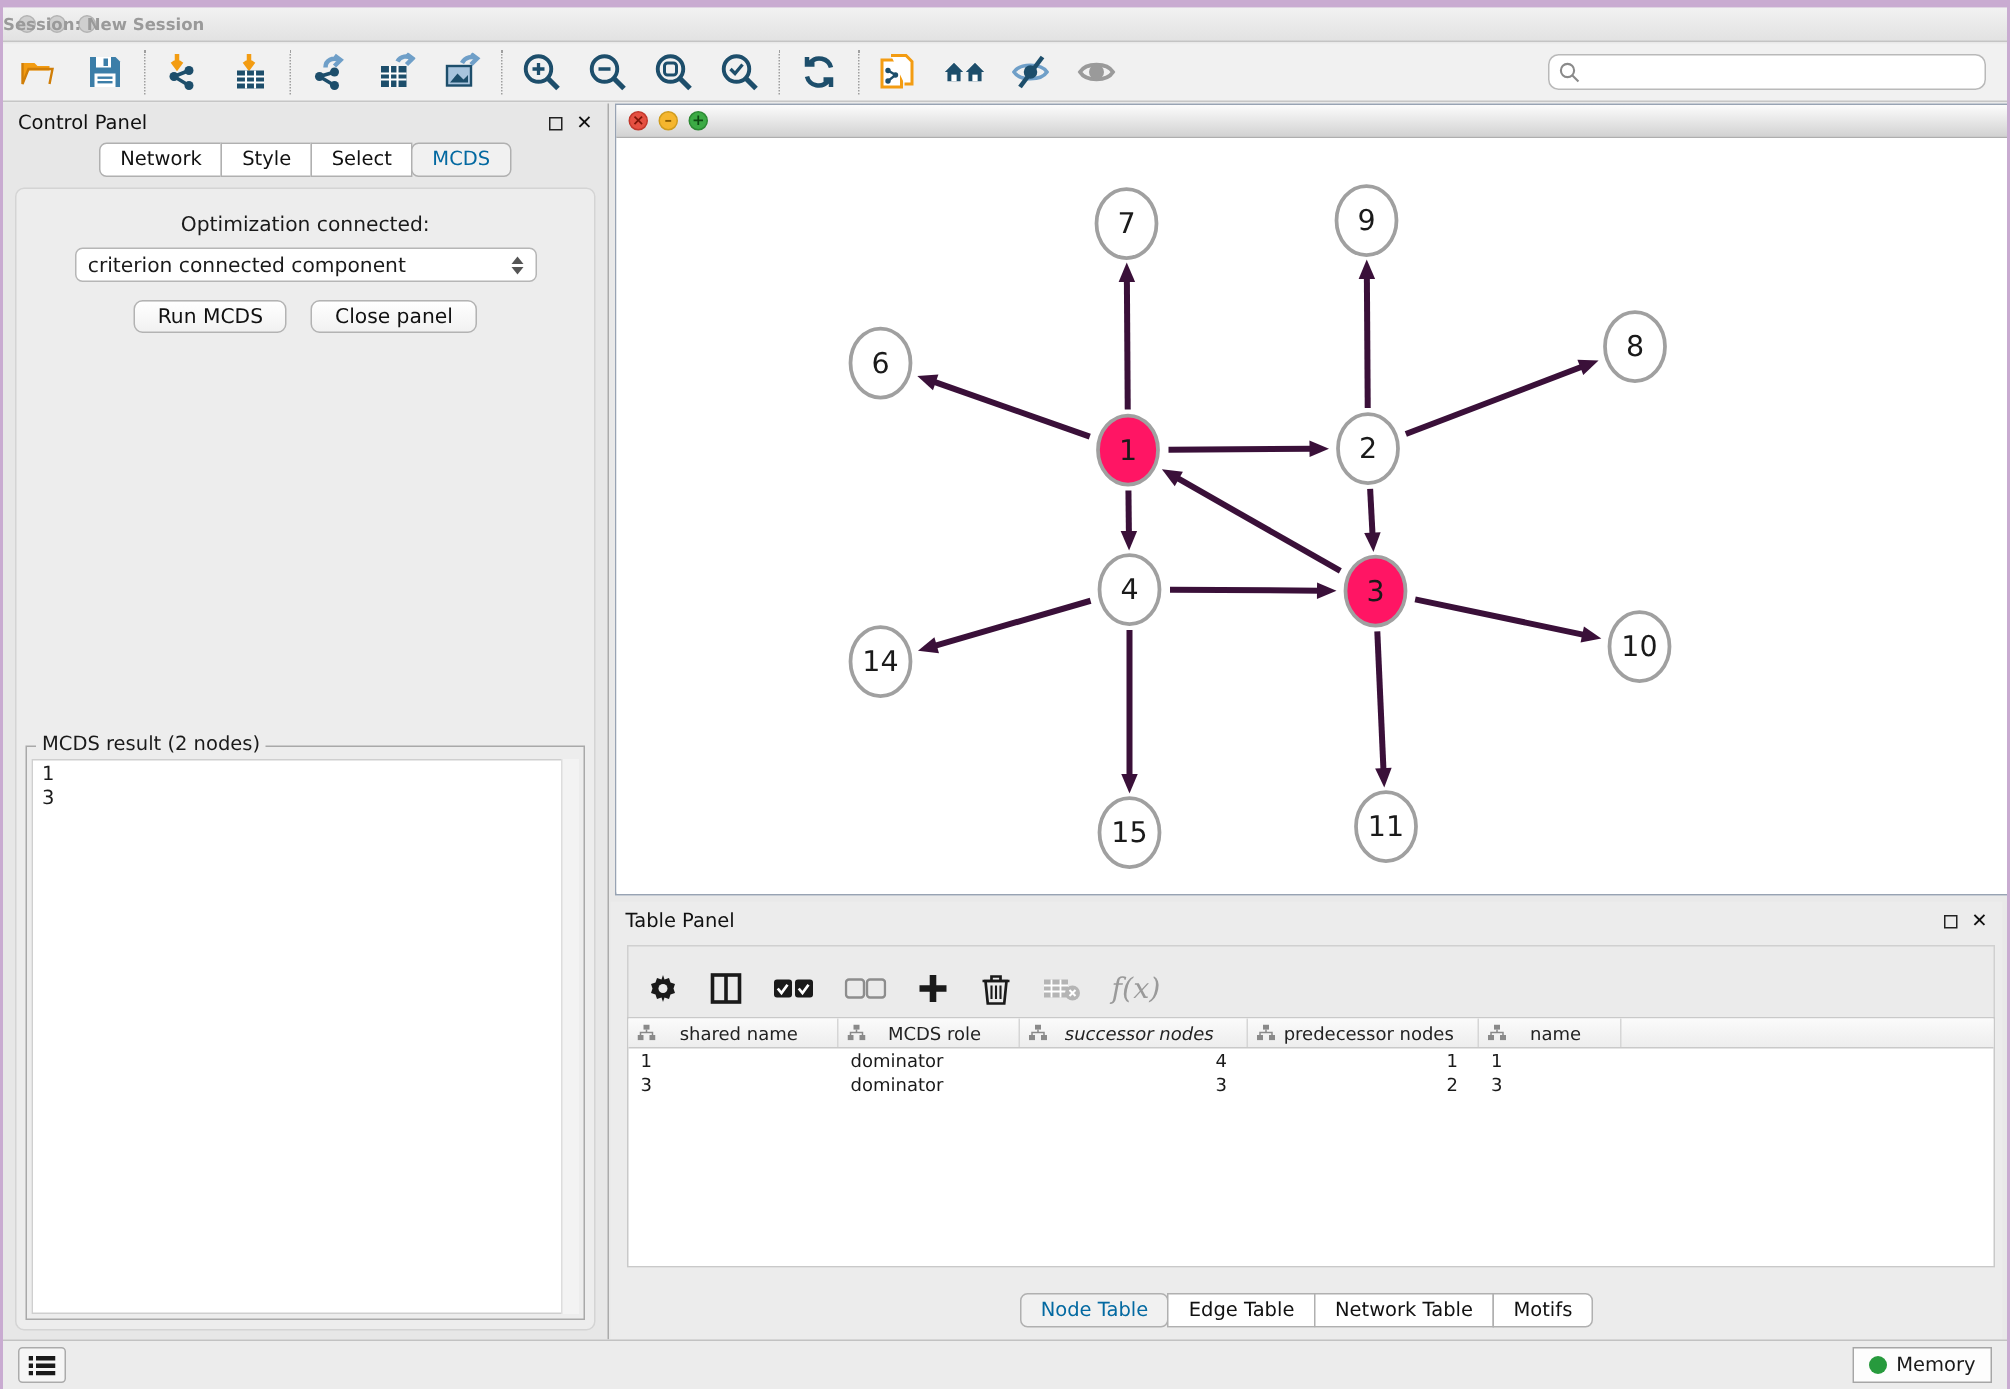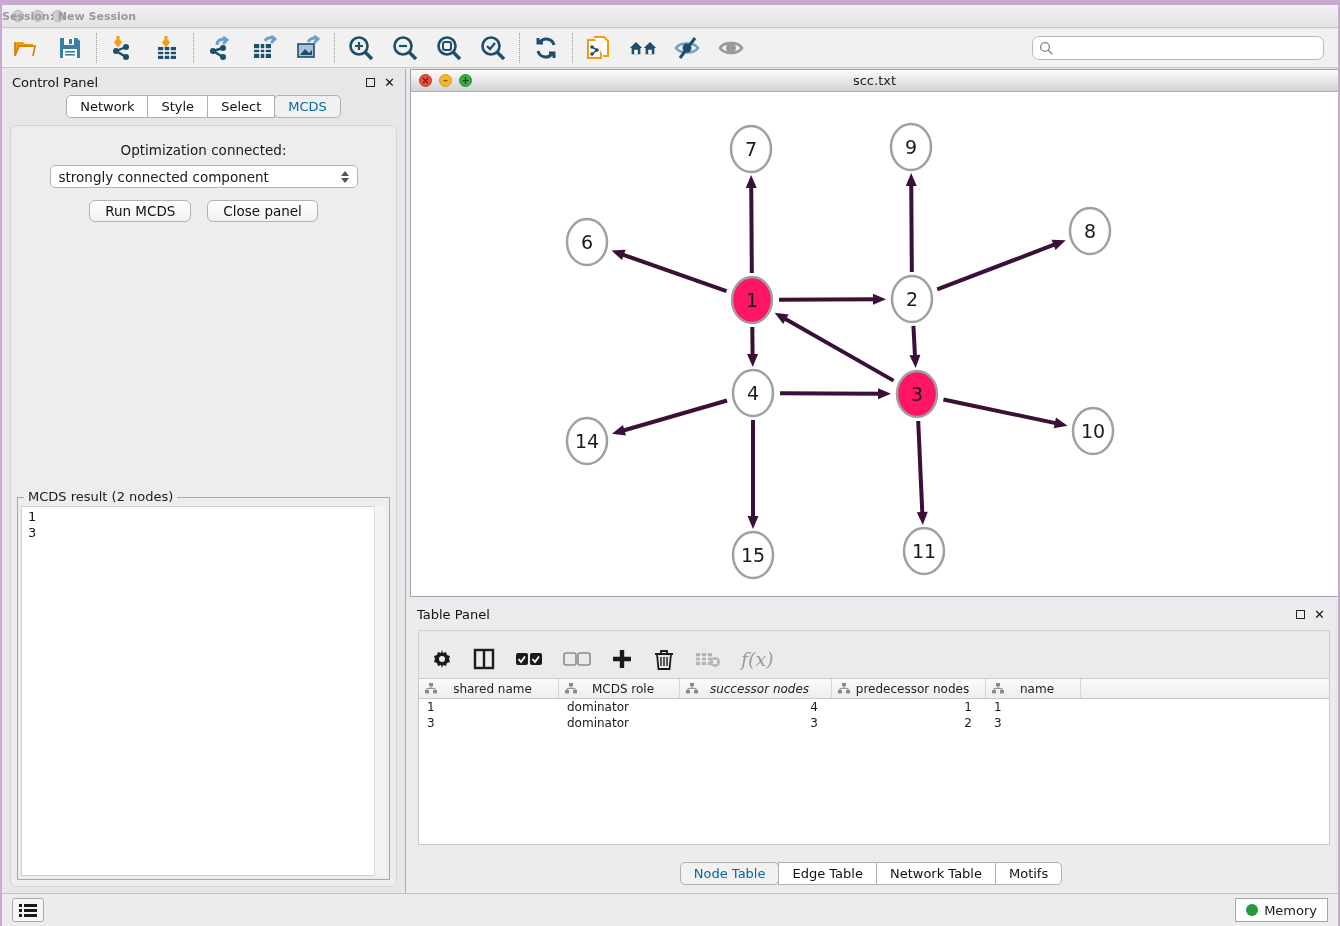--- a/index.html
+++ b/index.html
@@ -274,21 +274,21 @@
     </div>
     <div class="seg-tabs" id="cp-tabs">
         <span class="seg-tab">Network</span>
         <span class="seg-tab">Style</span>
         <span class="seg-tab">Select</span>
         <span class="seg-tab active">MCDS</span>
       </div>
     <div class="cp-content">
       <div class="opt-label">Optimization connected:</div>
       <div class="opt-select">
-        <span>strongly connected component</span>
+        <span>criterion connected component</span>
         <span class="chevrons">
             <i class="up"></i>
             <i class="dn"></i>
           </span>
       </div>
       <div class="cp-buttons">
         <button class="mac-btn">Run MCDS</button>
         <button class="mac-btn">Close panel</button>
       </div>
       <div class="result-group">
@@ -300,21 +300,20 @@
     </div>
   </div>
 
   <div class="net-window">
     <div class="net-titlebar">
       <span class="itl-group">
         <span class="itl red">×</span>
         <span class="itl yellow">–</span>
         <span class="itl green">+</span>
       </span>
-      <span class="net-title">scc.txt</span>
     </div>
     <div class="net-body">
       <svg id="graph-svg" width="927" height="503" viewBox="0 0 927 503">
           <line x1="340.8211959739061" y1="181.00059205982004" x2="340.245027739462" y2="93.99918865876514" stroke="#3a1039" stroke-width="4"></line>
           <polygon points="340.1721816547571,82.99942986832144 345.7581518773575,95.9627217601297 334.75839308691377,96.03556784483463" fill="#3a1039"></polygon>
           <line x1="315.5278813728375" y1="199.04616436136106" x2="210.9062366372227" y2="162.27007106035708" stroke="#3a1039" stroke-width="4"></line>
           <polygon points="200.52870682615648,158.62221209646714 214.6169897211797,157.7445532391676 210.96913075728978,168.1220830502338" fill="#3a1039"></polygon>
           <line x1="367.99947267169904" y1="207.83125329580187" x2="464.00072263507917" y2="207.23124548353076" stroke="#3a1039" stroke-width="4"></line>
           <polygon points="475.0005077976232,207.16249682626486 462.03513602506774,212.7436378206693 461.9663873678018,201.74385265812523" fill="#3a1039"></polygon>
           <line x1="341.29030579850803" y1="234.99843926124902" x2="341.60217353537786" y2="264.00213879014024" stroke="#3a1039" stroke-width="4"></line>

